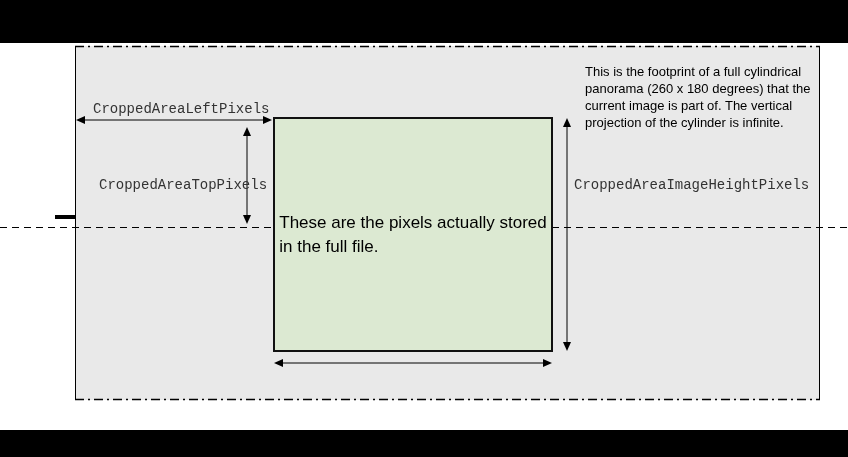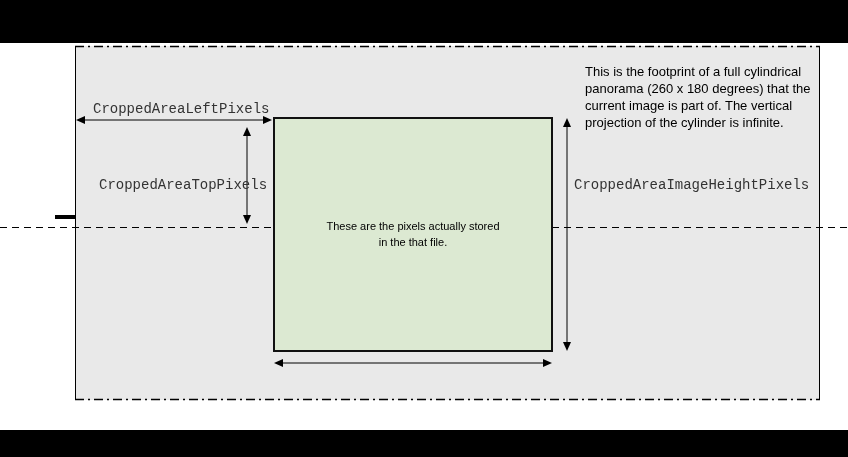--- a/index.html
+++ b/index.html
@@ -38,24 +38,24 @@
     left: 273px; top: 117px;
     width: 280px; height: 235px;
     box-sizing: border-box;
     background: var(--cropped-fill, #dce9d2);
     border: 2px solid #111;
     display: flex;
     align-items: center;
     justify-content: center;
   }
   .cropped-caption {
-    font-size: 11px;
+    font-size: 17px;
     line-height: 1.4;
     color: #000;
-    text-align: center;
+    text-align: left;
   }
   .mono-label {
     position: absolute;
     font-family: "Liberation Mono", "DejaVu Sans Mono", monospace;
     font-size: 14px;
     color: #333;
     white-space: nowrap;
   }
   .label-left   { left: 93px;  top: 101px; }
   .label-top    { left: 99px;  top: 177px; }
@@ -112,21 +112,21 @@
     <g>
       <line x1="280" y1="363" x2="546" y2="363" stroke="#000" stroke-width="1"></line>
       <polygon points="274,363 283,359 283,367" fill="#000"></polygon>
       <polygon points="552,363 543,359 543,367" fill="#000"></polygon>
     </g>
   </svg>
 
   <div class="cropped-box">
     <div class="cropped-caption">
       <span>These are the pixels actually stored</span><br>
-      <span>in the that file.</span>
+      <span>in the full file.</span>
     </div>
   </div>
 
   <div class="mono-label label-left">CroppedAreaLeftPixels</div>
   <div class="mono-label label-top">CroppedAreaTopPixels</div>
   <div class="mono-label label-height">CroppedAreaImageHeightPixels</div>
 
   <div class="note">This is the footprint of a full cylindrical panorama (260 x 180 degrees) that the current image is part of.  The vertical projection of the cylinder is infinite.</div>
 
 </div>

